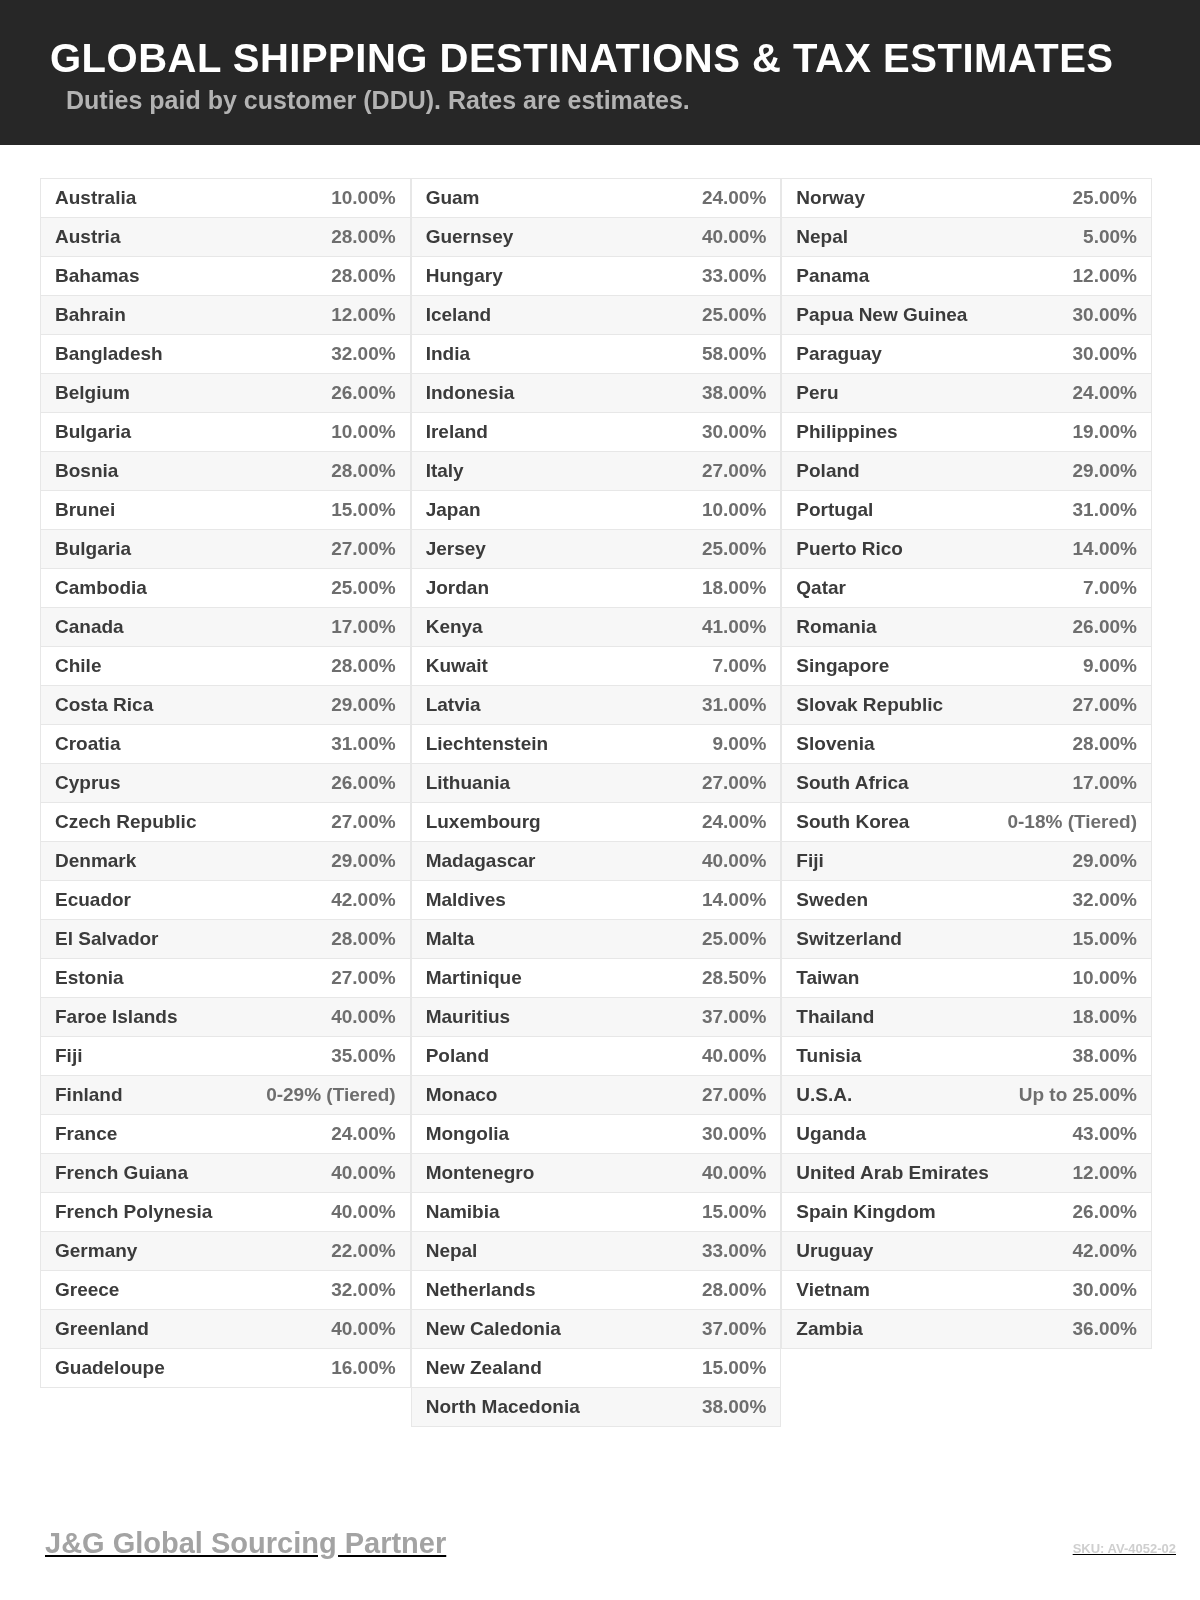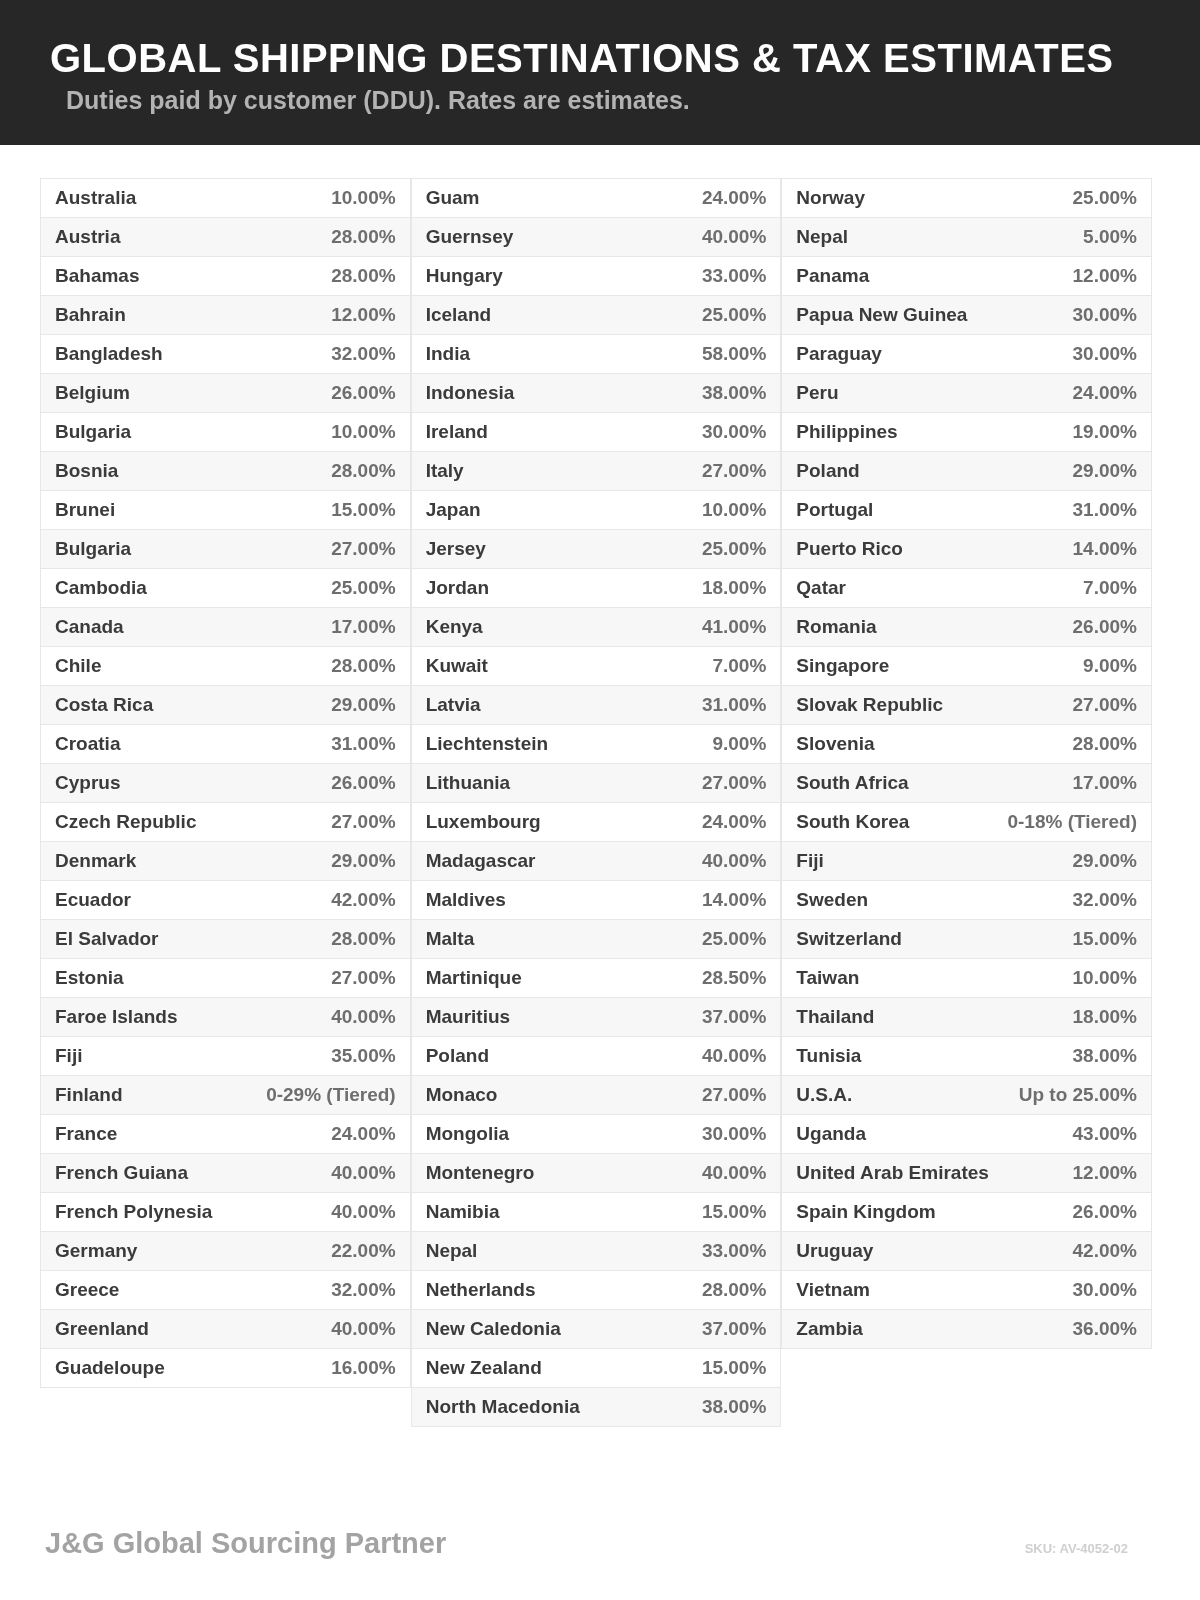--- a/index.html
+++ b/index.html
@@ -72,24 +72,25 @@
     white-space: nowrap;
   }
   .rate {
     color: var(--rate-color, #6e6e6e);
     font-size: 19px;
     font-weight: 700;
     white-space: nowrap;
   }
   .footer {
     margin-top: auto;
-    padding: 0 72px 40px 45px;
+    padding: 0 24px 40px 45px;
     display: flex;
     justify-content: space-between;
     align-items: baseline;
+    text-decoration: underline;
   }
   .brand {
     color: var(--brand-color, #a3a3a3);
     font-size: 29px;
     font-weight: 700;
   }
   .sku {
     color: var(--sku-color, #cfcfcf);
     font-size: 13px;
     font-weight: 700;

